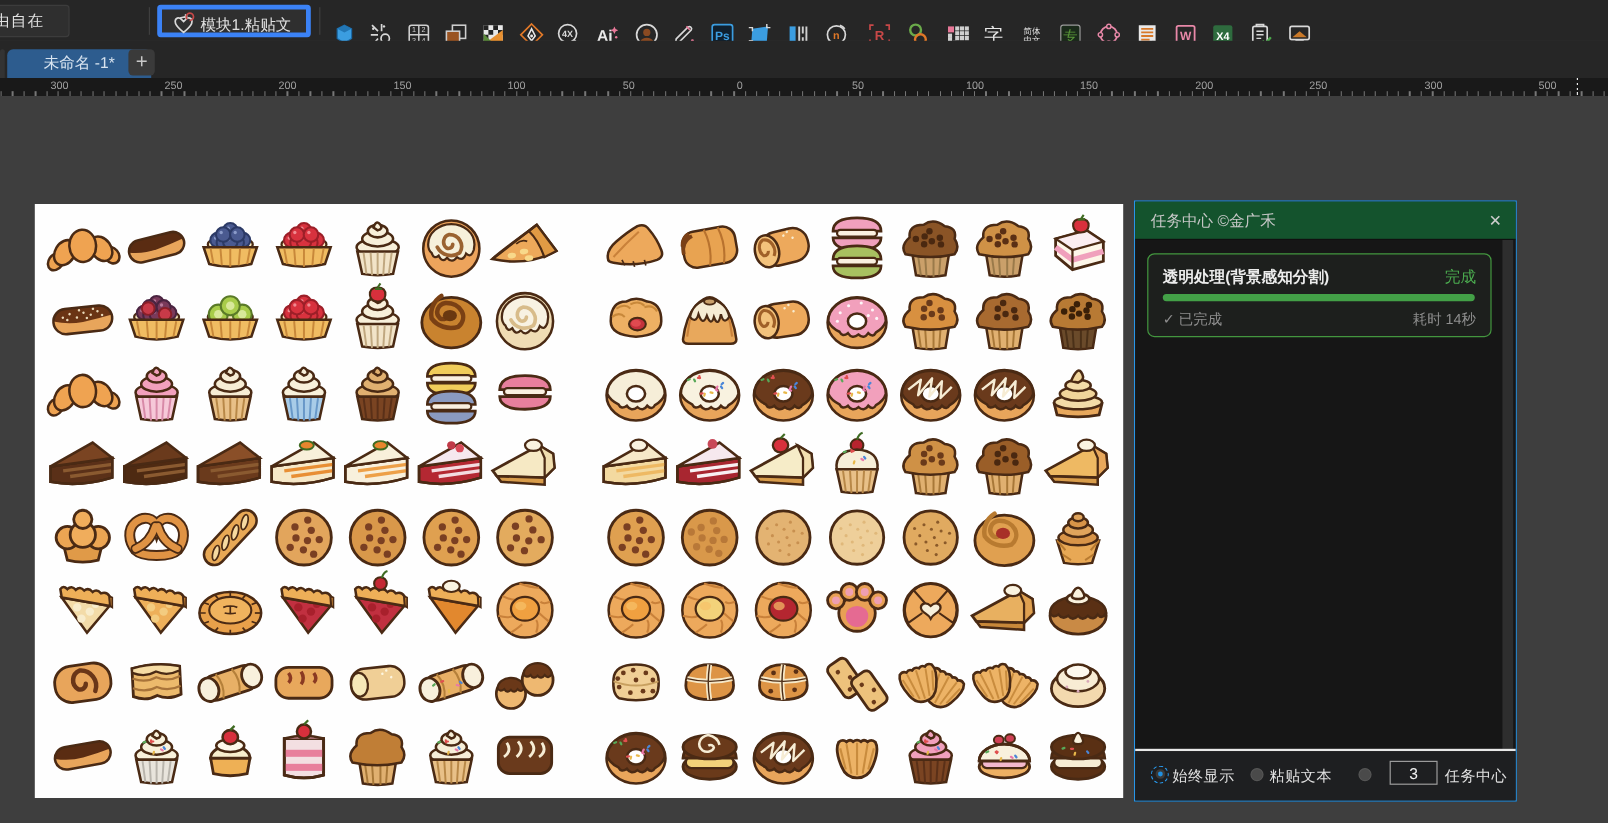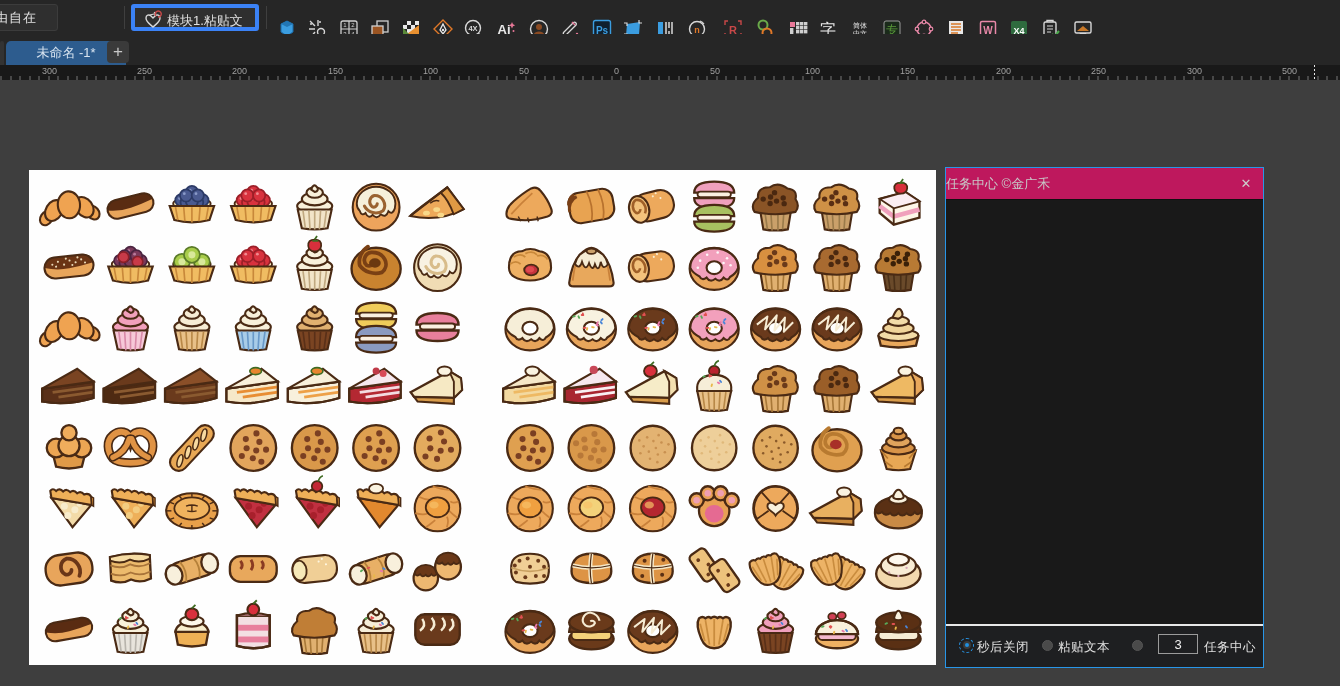--- a/index.html
+++ b/index.html
@@ -12,21 +12,21 @@
 #tab1{position:absolute;left:6px;top:7px;width:120px;height:24px;background:#2d5c8e;border-radius:5px 5px 0 0;color:#d8e4f0;font-size:13px;text-align:center;line-height:24px}
 #tabsliver{position:absolute;left:0px;top:7px;width:4px;height:24px;background:#333;border-radius:3px 3px 0 0}
 #plusbtn{position:absolute;left:107px;top:7px;width:22px;height:22px;background:#3a3a3a;border-radius:4px;color:#c8c8c8;font-size:17px;text-align:center;line-height:21px}
 #ruler{position:absolute;left:0;top:65px;width:1340px;height:15px;background:#191919;overflow:hidden}
 .rlab{position:absolute;top:1px;font-size:9px;color:#a0a0a0}
 #rticks{position:absolute;left:0;top:11px;width:1340px;height:4px;background:repeating-linear-gradient(90deg,#777 0px,#777 1px,transparent 1px,transparent 9.543px);background-position:0.5px 0}
 #rcursor{position:absolute;left:1314px;top:0;width:1px;height:15px;background:repeating-linear-gradient(180deg,#e8e8e8 0 2px,transparent 2px 4px)}
 #canvas{position:absolute;left:0;top:80px;width:1340px;height:606px;background:#3e3e3e}
 #artboard{position:absolute;left:29px;top:90px;width:907px;height:495px;background:#fefefe}
 #panel{position:absolute;left:945px;top:87px;width:319px;height:501px;background:#191919;border:1.5px solid #2896e8}
-#phead{position:absolute;left:0;top:0;width:100%;height:32px;background:#be185d;color:#c8c8c8;font-size:13px;line-height:32px;border-bottom:1px solid #101010}
+#phead{position:absolute;left:0;top:0;width:100%;height:32px;background:#14532d;color:#c8c8c8;font-size:13px;line-height:32px;padding-left:13px;border-bottom:1px solid #101010}
 #pclose{position:absolute;right:9px;top:0;width:16px;height:32px;color:#cccccc;font-size:13px;text-align:center;line-height:32px}
 #pbody{position:absolute;left:0;top:32px;width:100%;height:424px;background:#161616}
 #pscroll{position:absolute;right:2px;top:0px;width:9px;height:424px;background:#2e2e2e}
 #card{position:absolute;left:10px;top:11px;width:287px;height:70px;background:#1d1f1d;border:1.5px solid #43963f;border-radius:6px}
 #cardtitle{position:absolute;left:12px;top:10px;color:#ececec;font-size:13px;font-weight:bold}
 #carddone{position:absolute;right:12px;top:10px;color:#4cae50;font-size:13px}
 #cardbar{position:absolute;left:12px;top:33px;width:260px;height:6px;border-radius:3px;background:#43a047}
 #cardst{position:absolute;left:12px;top:46px;color:#8e8e8e;font-size:12px}
 #cardtime{position:absolute;right:12px;top:46px;color:#8e8e8e;font-size:12px}
 #psep{position:absolute;left:0;top:456px;width:100%;height:1.5px;background:#e8e8e8}
@@ -1359,24 +1359,34 @@
           <path d="M-3,-12 Q0,-20 3,-12 Q5,-8 0,-8 Q-5,-8 -3,-12 Z" fill="#faf2de" stroke="#4a2a14" stroke-width="1.6"></path>
           <rect x="-5.8" y="-5.5" width="3" height="1.6" rx="0.8" fill="#e05050" transform="rotate(0 -5.8 -5.5)"></rect>
           <rect x="6.6" y="-4.0" width="3" height="1.6" rx="0.8" fill="#4a86d8" transform="rotate(53 6.6 -4.0)"></rect>
           <rect x="-1.1" y="-2.4" width="3" height="1.6" rx="0.8" fill="#e8b84a" transform="rotate(106 -1.1 -2.4)"></rect>
           <rect x="-8.7" y="-4.9" width="3" height="1.6" rx="0.8" fill="#58a858" transform="rotate(159 -8.7 -4.9)"></rect>
         </g>
       </svg>
     </div>
   <div id="panel">
     <div id="phead">任务中心 ©金广禾<span id="pclose">✕</span></div>
+    <div id="pbody">
+      <div id="pscroll"></div>
+      <div id="card">
+        <div id="cardtitle">透明处理(背景感知分割)</div>
+        <div id="carddone">完成</div>
+        <div id="cardbar"></div>
+        <div id="cardst">✓ 已完成</div>
+        <div id="cardtime">耗时 14秒</div>
+      </div>
+    </div>
     <div id="psep"></div>
     <div id="pfoot">
       <div id="r1o"></div>
         <div id="r1i"></div>
-      <div class="rlabel" style="left:31px">秒后关闭</div>
+      <div class="rlabel" style="left:31px">始终显示</div>
       <div class="rgray" style="left:96px"></div>
       <div class="rlabel" style="left:112px">粘贴文本</div>
       <div class="rgray" style="left:186px"></div>
       <div id="secbox">3</div>
       <div class="rlabel" style="left:258px">任务中心</div>
     </div>
   </div>
 </div>
 </body></html>

